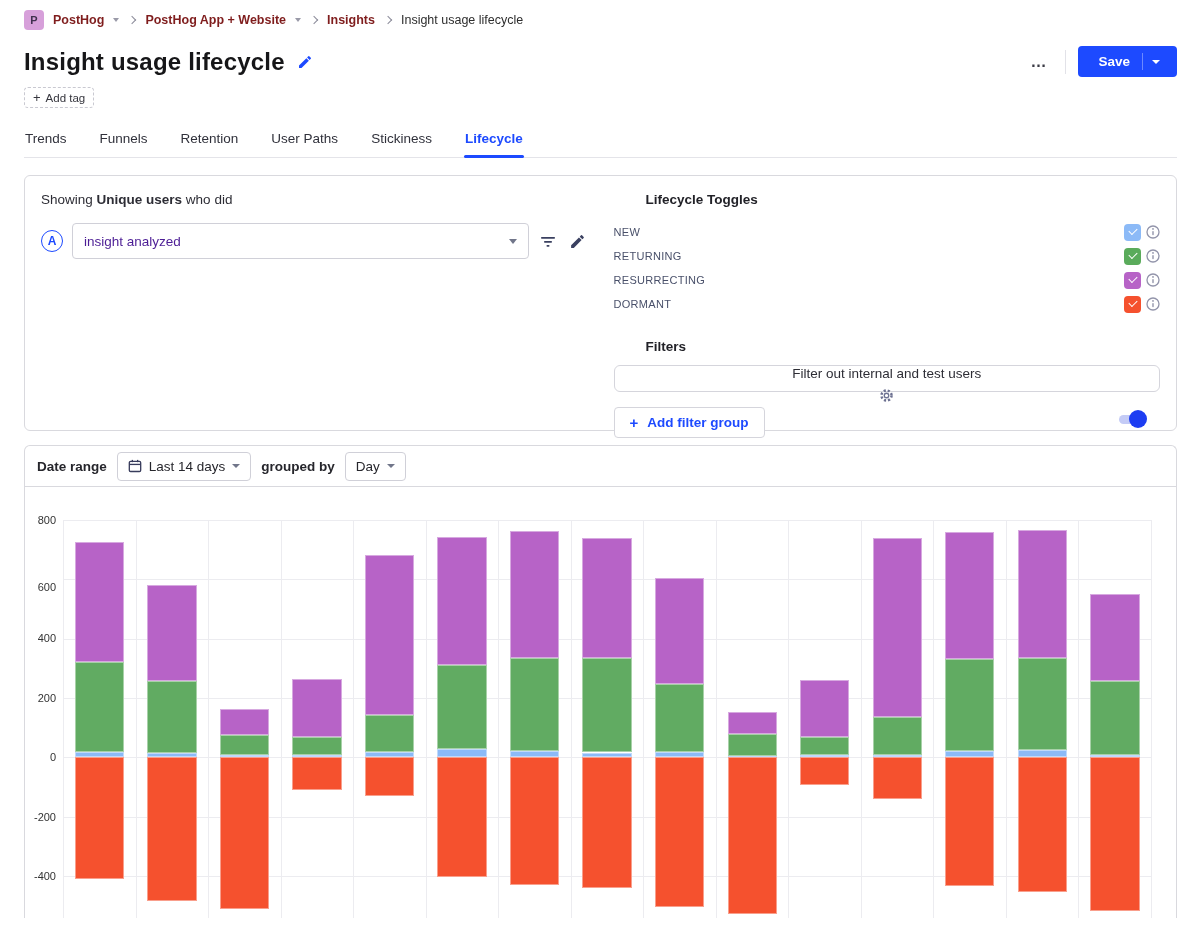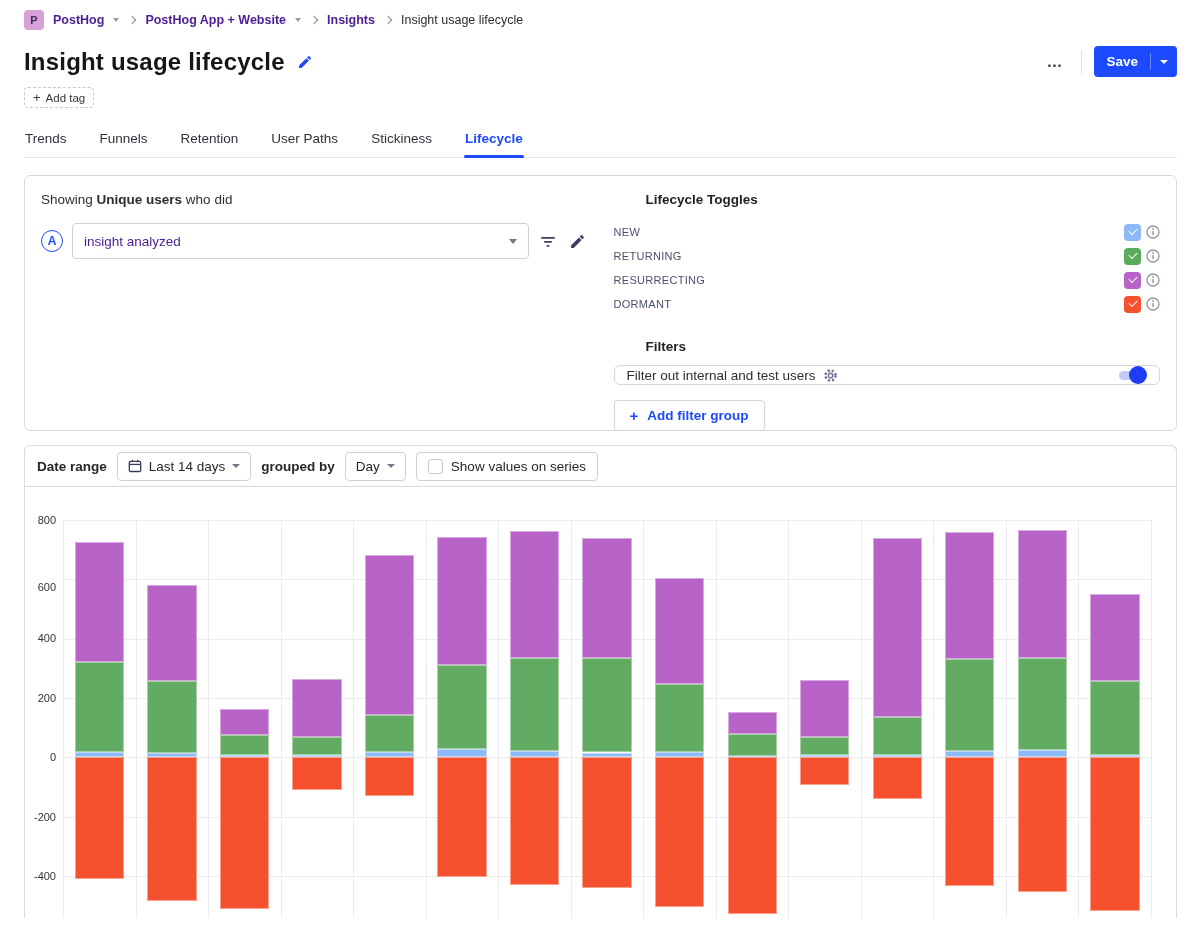--- a/index.html
+++ b/index.html
@@ -9,37 +9,37 @@
     background:#fff; color:#2d2d2d;
     font-family:"Liberation Sans", sans-serif;
     font-size:13.5px;
   }
   .page { padding:8px 13px 0 24px; }
 
   
   .breadcrumb { display:flex; align-items:center; gap:9px; height:24px; font-size:12.5px; }
   .crumb-logo { width:20px; height:20px; border-radius:4px; background:#d7a0da; color:#41304f;
     font-weight:700; font-size:11px; display:flex; align-items:center; justify-content:center; }
-  .crumb-link { color:#4c1d95; font-weight:600; cursor:pointer; }
+  .crumb-link { color:#7f1d1d; font-weight:600; cursor:pointer; }
   .crumb-current { color:#2d2d2d; font-weight:500; }
   .dd-caret { width:0; height:0; border-left:3.5px solid transparent; border-right:3.5px solid transparent;
     border-top:4px solid #9a9aa8; display:inline-block; }
   .chev { width:6px; height:6px; border-right:1.4px solid #8a8a99; border-top:1.4px solid #8a8a99;
     transform:rotate(45deg); display:inline-block; margin:0 1px; }
 
   
   .header-row { display:flex; align-items:center; margin-top:14px; }
   .page-title { font-size:24px; font-weight:700; color:#161618; letter-spacing:.2px; }
   .pencil-btn { background:none; border:none; padding:0; margin-left:12px; cursor:pointer; color:#1d4aff; display:flex; }
   .header-actions { margin-left:auto; display:flex; align-items:center; gap:12px; }
   .more-btn { background:none; border:none; color:#3b3b45; font-size:16px; font-weight:700;
     letter-spacing:1px; cursor:pointer; padding:2px 6px; }
   .vdivider { width:1px; height:24px; background:#e2e2e8; }
   .save-btn { display:flex; align-items:center; background:#1d4aff; border:none; border-radius:4px;
-    height:31px; cursor:pointer; padding:0; overflow:hidden; }
+    height:31px; cursor:pointer; padding:8px; overflow:hidden; }
   .save-label { color:#fff; font-size:13.5px; font-weight:600; padding:0 12px; }
   .save-sep { width:1px; height:17px; background:rgba(255,255,255,.35); }
   .save-caret-seg { padding:0 9px; display:flex; align-items:center; }
   .save-caret { width:0; height:0; border-left:4px solid transparent; border-right:4px solid transparent; border-top:4.5px solid #fff; }
 
   .desc-row { display:flex; align-items:center; gap:10px; margin-top:9px; }
   .desc-label { font-style:italic; font-size:13px; color:#3b3b45; }
   .desc-row .pencil-btn svg { width:13px; height:13px; }
   .add-tag-btn { margin-top:10px; display:inline-flex; align-items:center; gap:5px;
     border:1px dashed #c9c9d1; border-radius:4px; background:#fff; padding:3px 8px;
@@ -71,22 +71,22 @@
   .panel-subtitle { font-size:13.5px; font-weight:700; color:#222228;padding-left:32px; }
   .toggle-rows { margin-top:13px; }
   .toggle-row { display:flex; align-items:center; justify-content:space-between; height:24px;gap:44px; }
   .toggle-label { font-size:11px; color:#49506a; letter-spacing:.3px; }
   .toggle-ctrl { display:flex; align-items:center; gap:5px; }
   .color-checkbox { width:17px; height:17px; border-radius:4px; position:relative; cursor:pointer; }
   .color-checkbox::after { content:""; position:absolute; left:4.5px; top:4.5px; width:7px; height:4px;
     border-left:1.8px solid #fff; border-bottom:1.8px solid #fff; transform:rotate(-45deg); }
   .info-icon { display:flex; cursor:pointer; }
   .filters-title { margin-top:23px; }
-  .filter-box { margin-top:11px; border:1px solid #d5d5dc; border-radius:6px; height:20px;
-    display:flex; align-items:center; padding:0 12px; gap:7px; }
+  .filter-box { margin-top:11px; border:1px solid #d5d5dc; border-radius:6px; height:27px;
+    display:flex; align-items:center; padding:0 12px; gap:7px;flex-direction:column; }
   .filter-box-label { font-size:13.5px; color:#2d2d35; }
   .gear-btn { background:none; border:none; padding:0; display:flex; cursor:pointer; color:#6d7191; }
   .switch { margin-left:auto; position:relative; width:30px; height:18px; cursor:pointer; flex:0 0 auto; }
   .switch-track { position:absolute; left:2px; top:4.5px; width:26px; height:9px; border-radius:5px; background:#c4cbf6; }
   .switch-knob { position:absolute; right:0; top:0; width:18px; height:18px; border-radius:50%; background:#1d3df2; }
   .add-filter-btn { margin-top:15px; display:inline-flex; align-items:center; gap:9px;
     border:1px solid #d5d5dc; border-radius:4px; background:#fff; padding:7px 15px;
     font-size:13.5px; font-weight:600; color:#1d4aff; cursor:pointer; font-family:inherit; }
   .add-filter-btn .plus-glyph { color:#1d4aff; font-size:15px; font-weight:600; }
 
@@ -294,24 +294,20 @@
             </svg>
         </span>
         <span>Last 14 days</span>
         <span class="select-caret"></span>
       </button>
       <span class="toolbar-label">grouped by</span>
       <button class="toolbar-btn">
         <span>Day</span>
         <span class="select-caret"></span>
       </button>
-      <button class="check-btn">
-        <span class="sq-checkbox"></span>
-        <span>Show values on series</span>
-      </button>
     </div>
 
     <div class="chart-section">
       <div class="plot">
           <div class="gridline" style="top: 0px;"></div>
           <div class="ytick" style="top: -6px;">800</div>
           <div class="gridline" style="top: 59.3145px;"></div>
           <div class="ytick" style="top: 61px;">600</div>
           <div class="gridline" style="top: 118.629px;"></div>
           <div class="ytick" style="top: 112px;">400</div>

